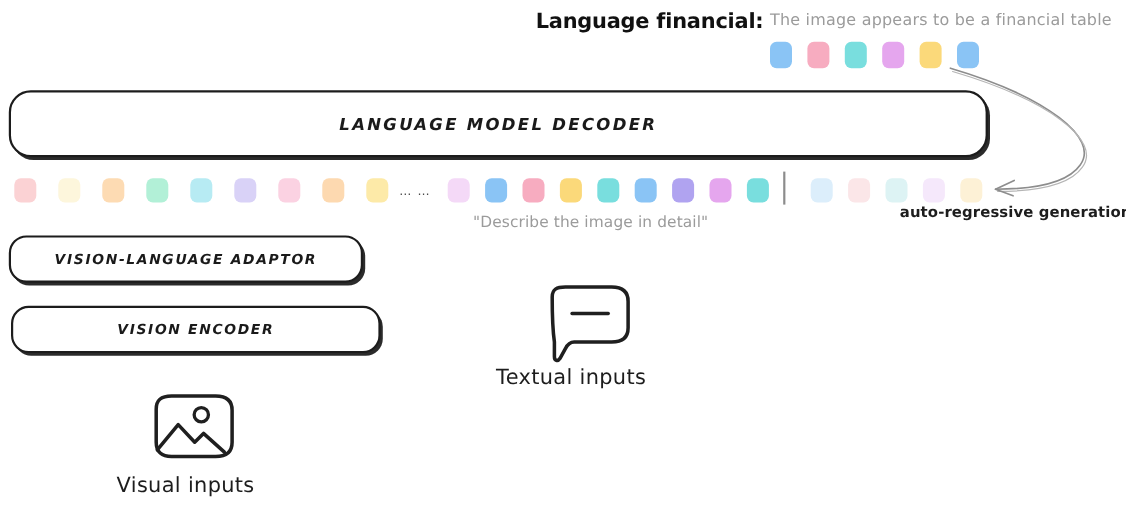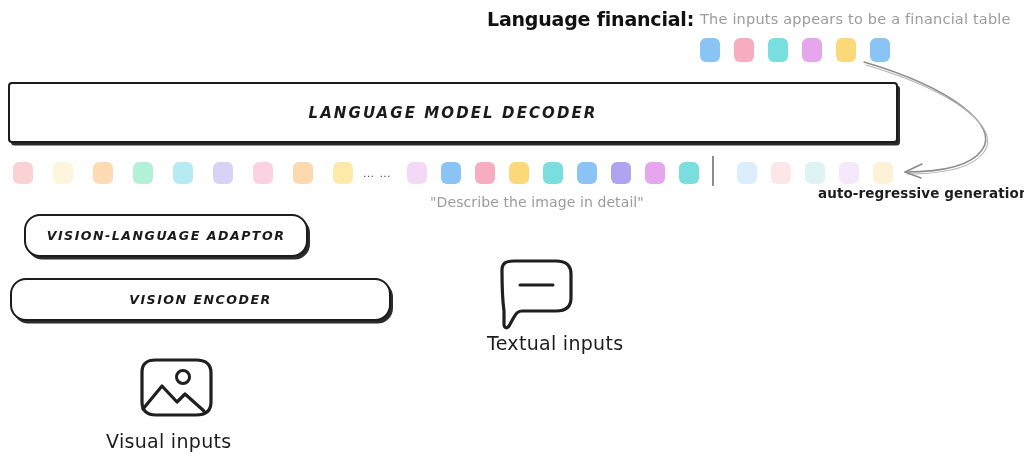--- a/index.html
+++ b/index.html
@@ -39,34 +39,34 @@
     color: #1a1a1a;
     font-size: 14.5px;
     white-space: nowrap;
   }
 
   #decoder-box {
     left: 8px;
     top: 82px;
     width: 890px;
     height: 61px;
-    border-radius: 4px;
+    border-radius: 20px;
   }
   #decoder-box .box-label { font-size: 15px; letter-spacing: 2.1px; }
 
   #adaptor-box {
-    left: 24px;
+    left: 8px;
     top: 214px;
-    width: 284px;
+    width: 322px;
     height: 43px;
   }
   #encoder-box {
     left: 10px;
     top: 278px;
-    width: 381px;
+    width: 336px;
     height: 43px;
   }
   #adaptor-box .box-label,
   #encoder-box .box-label { font-size: 12.6px; letter-spacing: 1.5px; }
 
   
   .token-row { position: absolute; height: 24px; }
   .token {
     position: absolute;
     width: 20px;
@@ -126,21 +126,20 @@
     color: #1d1d1d;
     font-weight: 600;
     letter-spacing: 0.1px;
   }
   #textual-inputs-label {
     left: 451px;
     top: 332px;
     font-size: 19px;
     color: #1d1d1d;
     letter-spacing: 0.3px;
-    margin-left: 36px;
   }
   #visual-inputs-label {
     left: 106px;
     top: 430px;
     font-size: 19px;
     color: #1d1d1d;
     letter-spacing: 0.3px;
     text-align: right;
   }
 
@@ -159,21 +158,21 @@
     position: absolute;
     overflow: visible;
     pointer-events: none;
   }
 </style>
 </head>
 <body>
 
 <div class="handwrite abs" id="language-response-label">Language financial:</div>
 
-<div class="handwrite abs" id="language-response-text">The inputs appears to be a financial table</div>
+<div class="handwrite abs" id="language-response-text">The image appears to be a financial table</div>
 
 <div class="token-row" id="output-token-row" style="left:700px; top:38px; width:200px;">
   <span class="token-tall" style="left:0px;   background:#8ac4f5;"></span>
   <span class="token-tall" style="left:34px;  background:#f7acc0;"></span>
   <span class="token-tall" style="left:68px;  background:#79dede;"></span>
   <span class="token-tall" style="left:102px; background:#e5a6ee;"></span>
   <span class="token-tall" style="left:136px; background:#fbd97a;"></span>
   <span class="token-tall" style="left:170px; background:#8ac4f5;"></span>
 </div>
 

